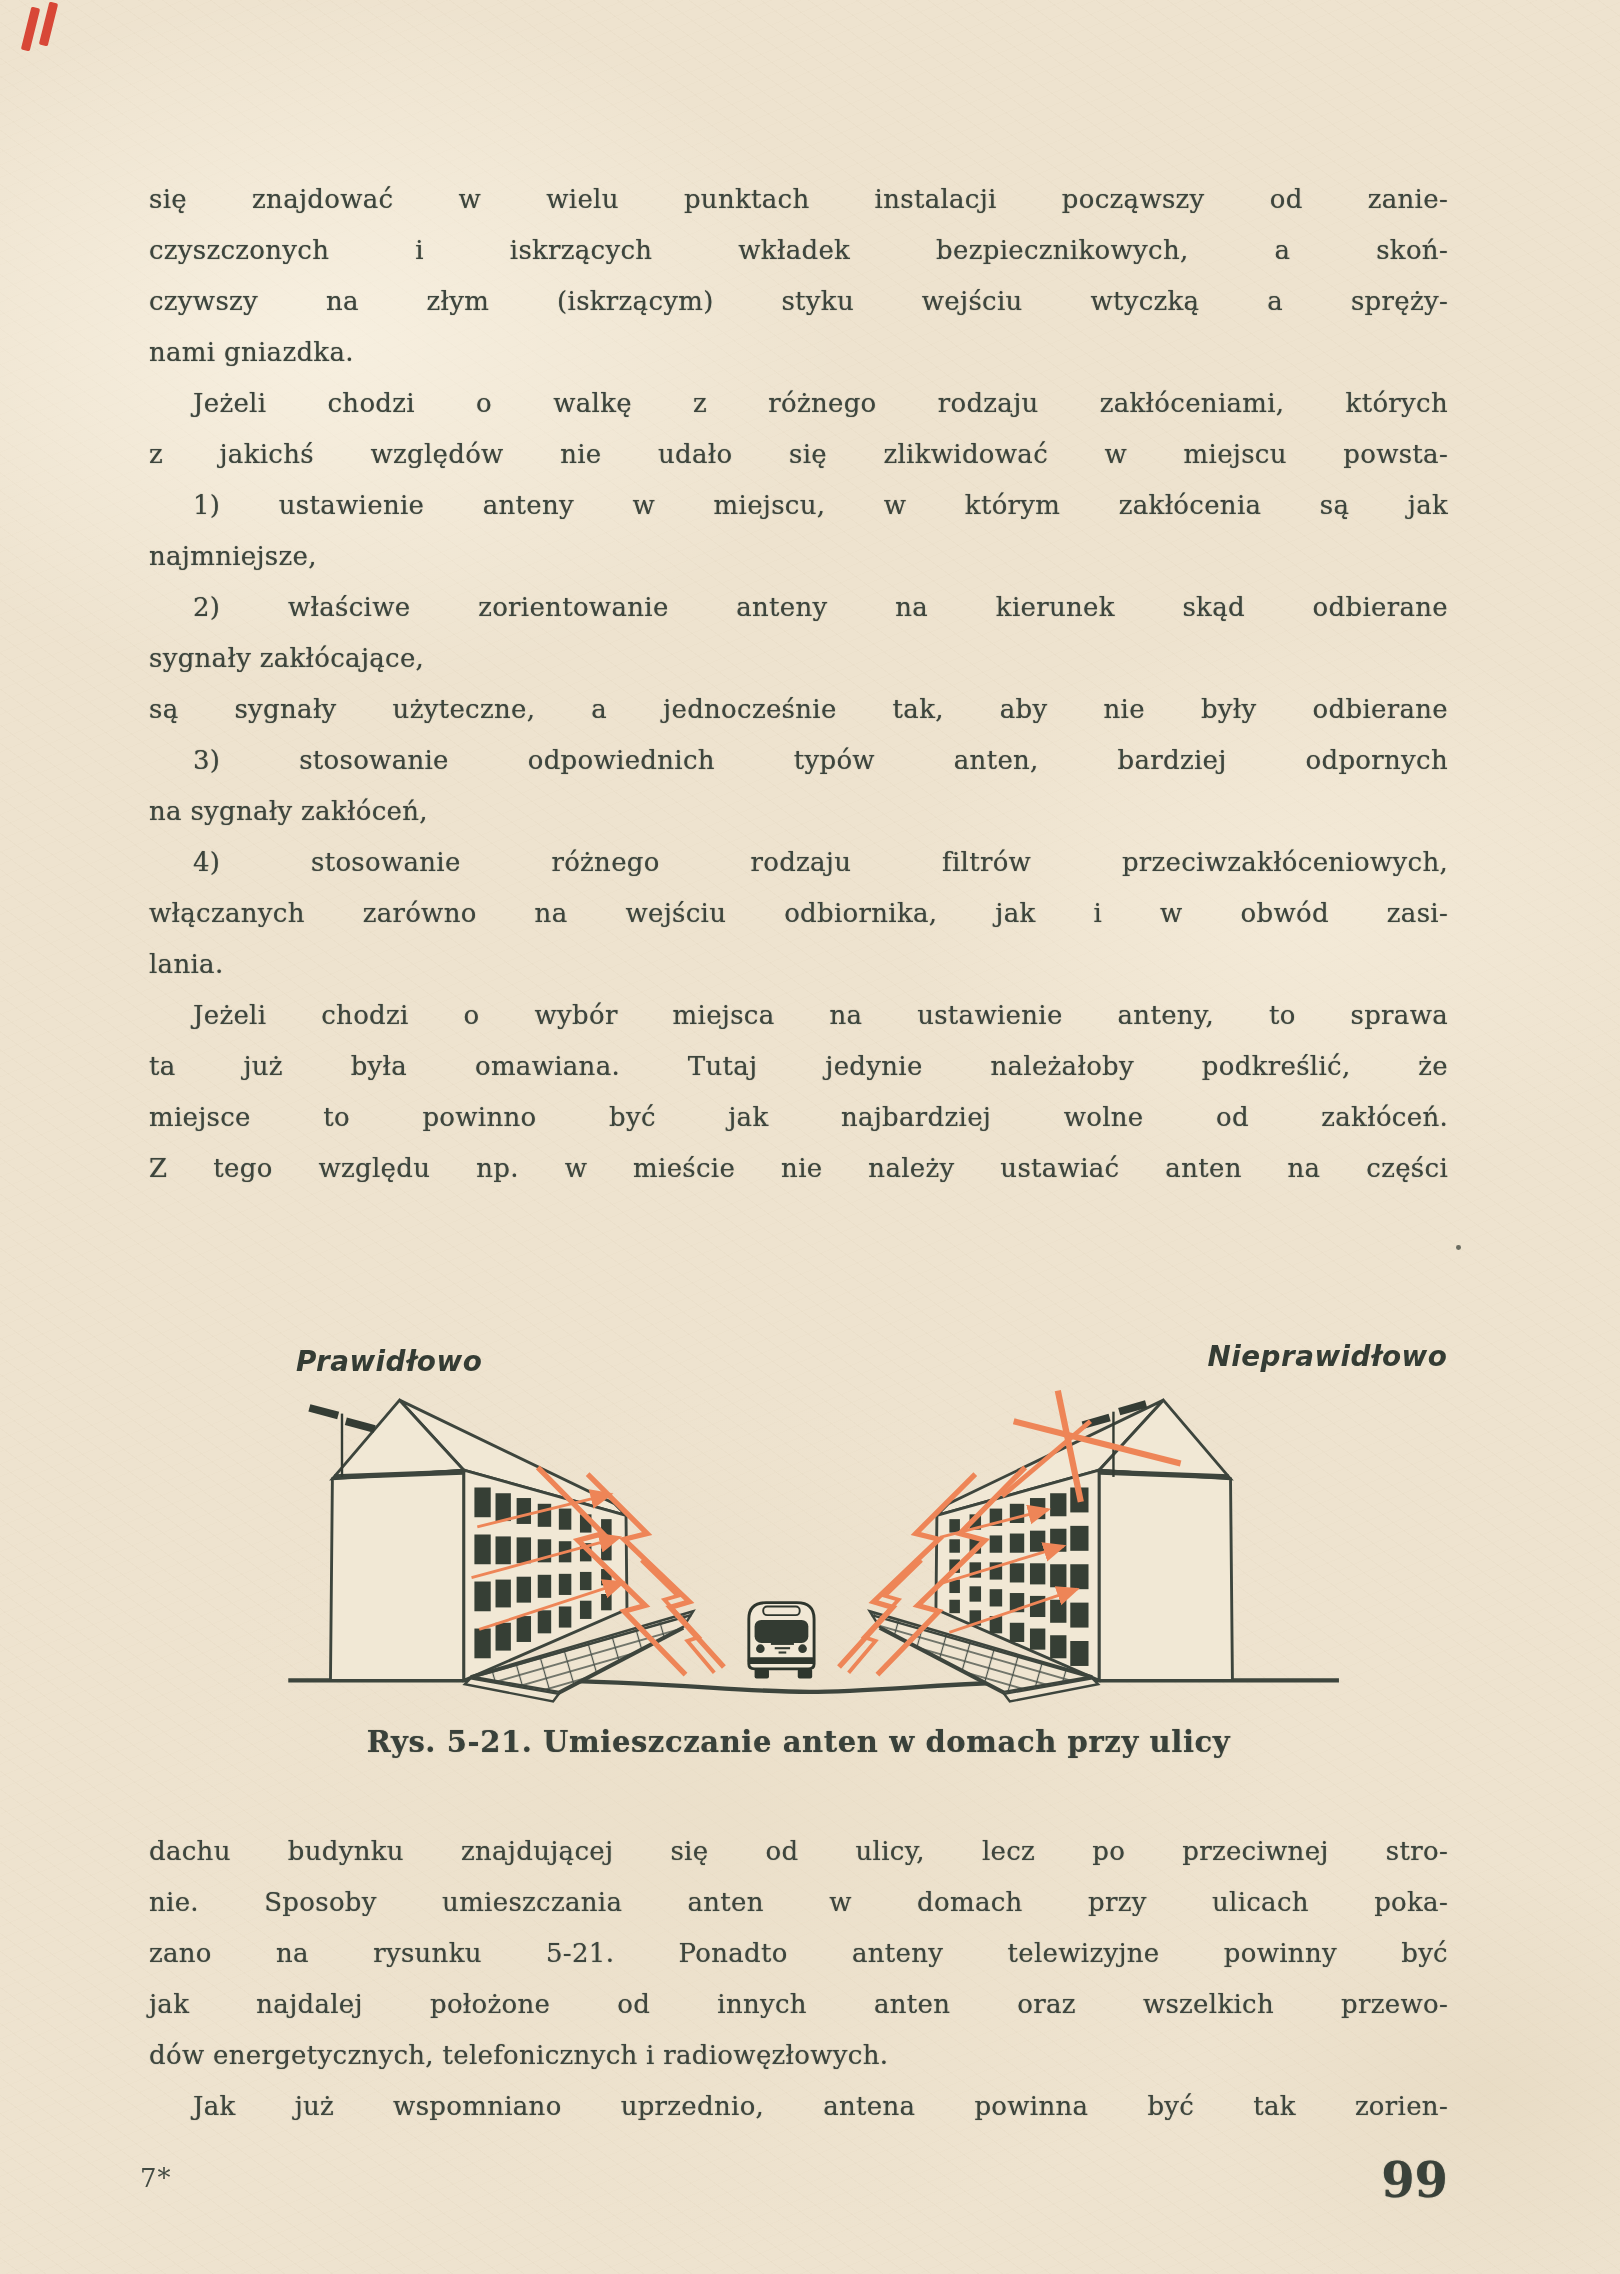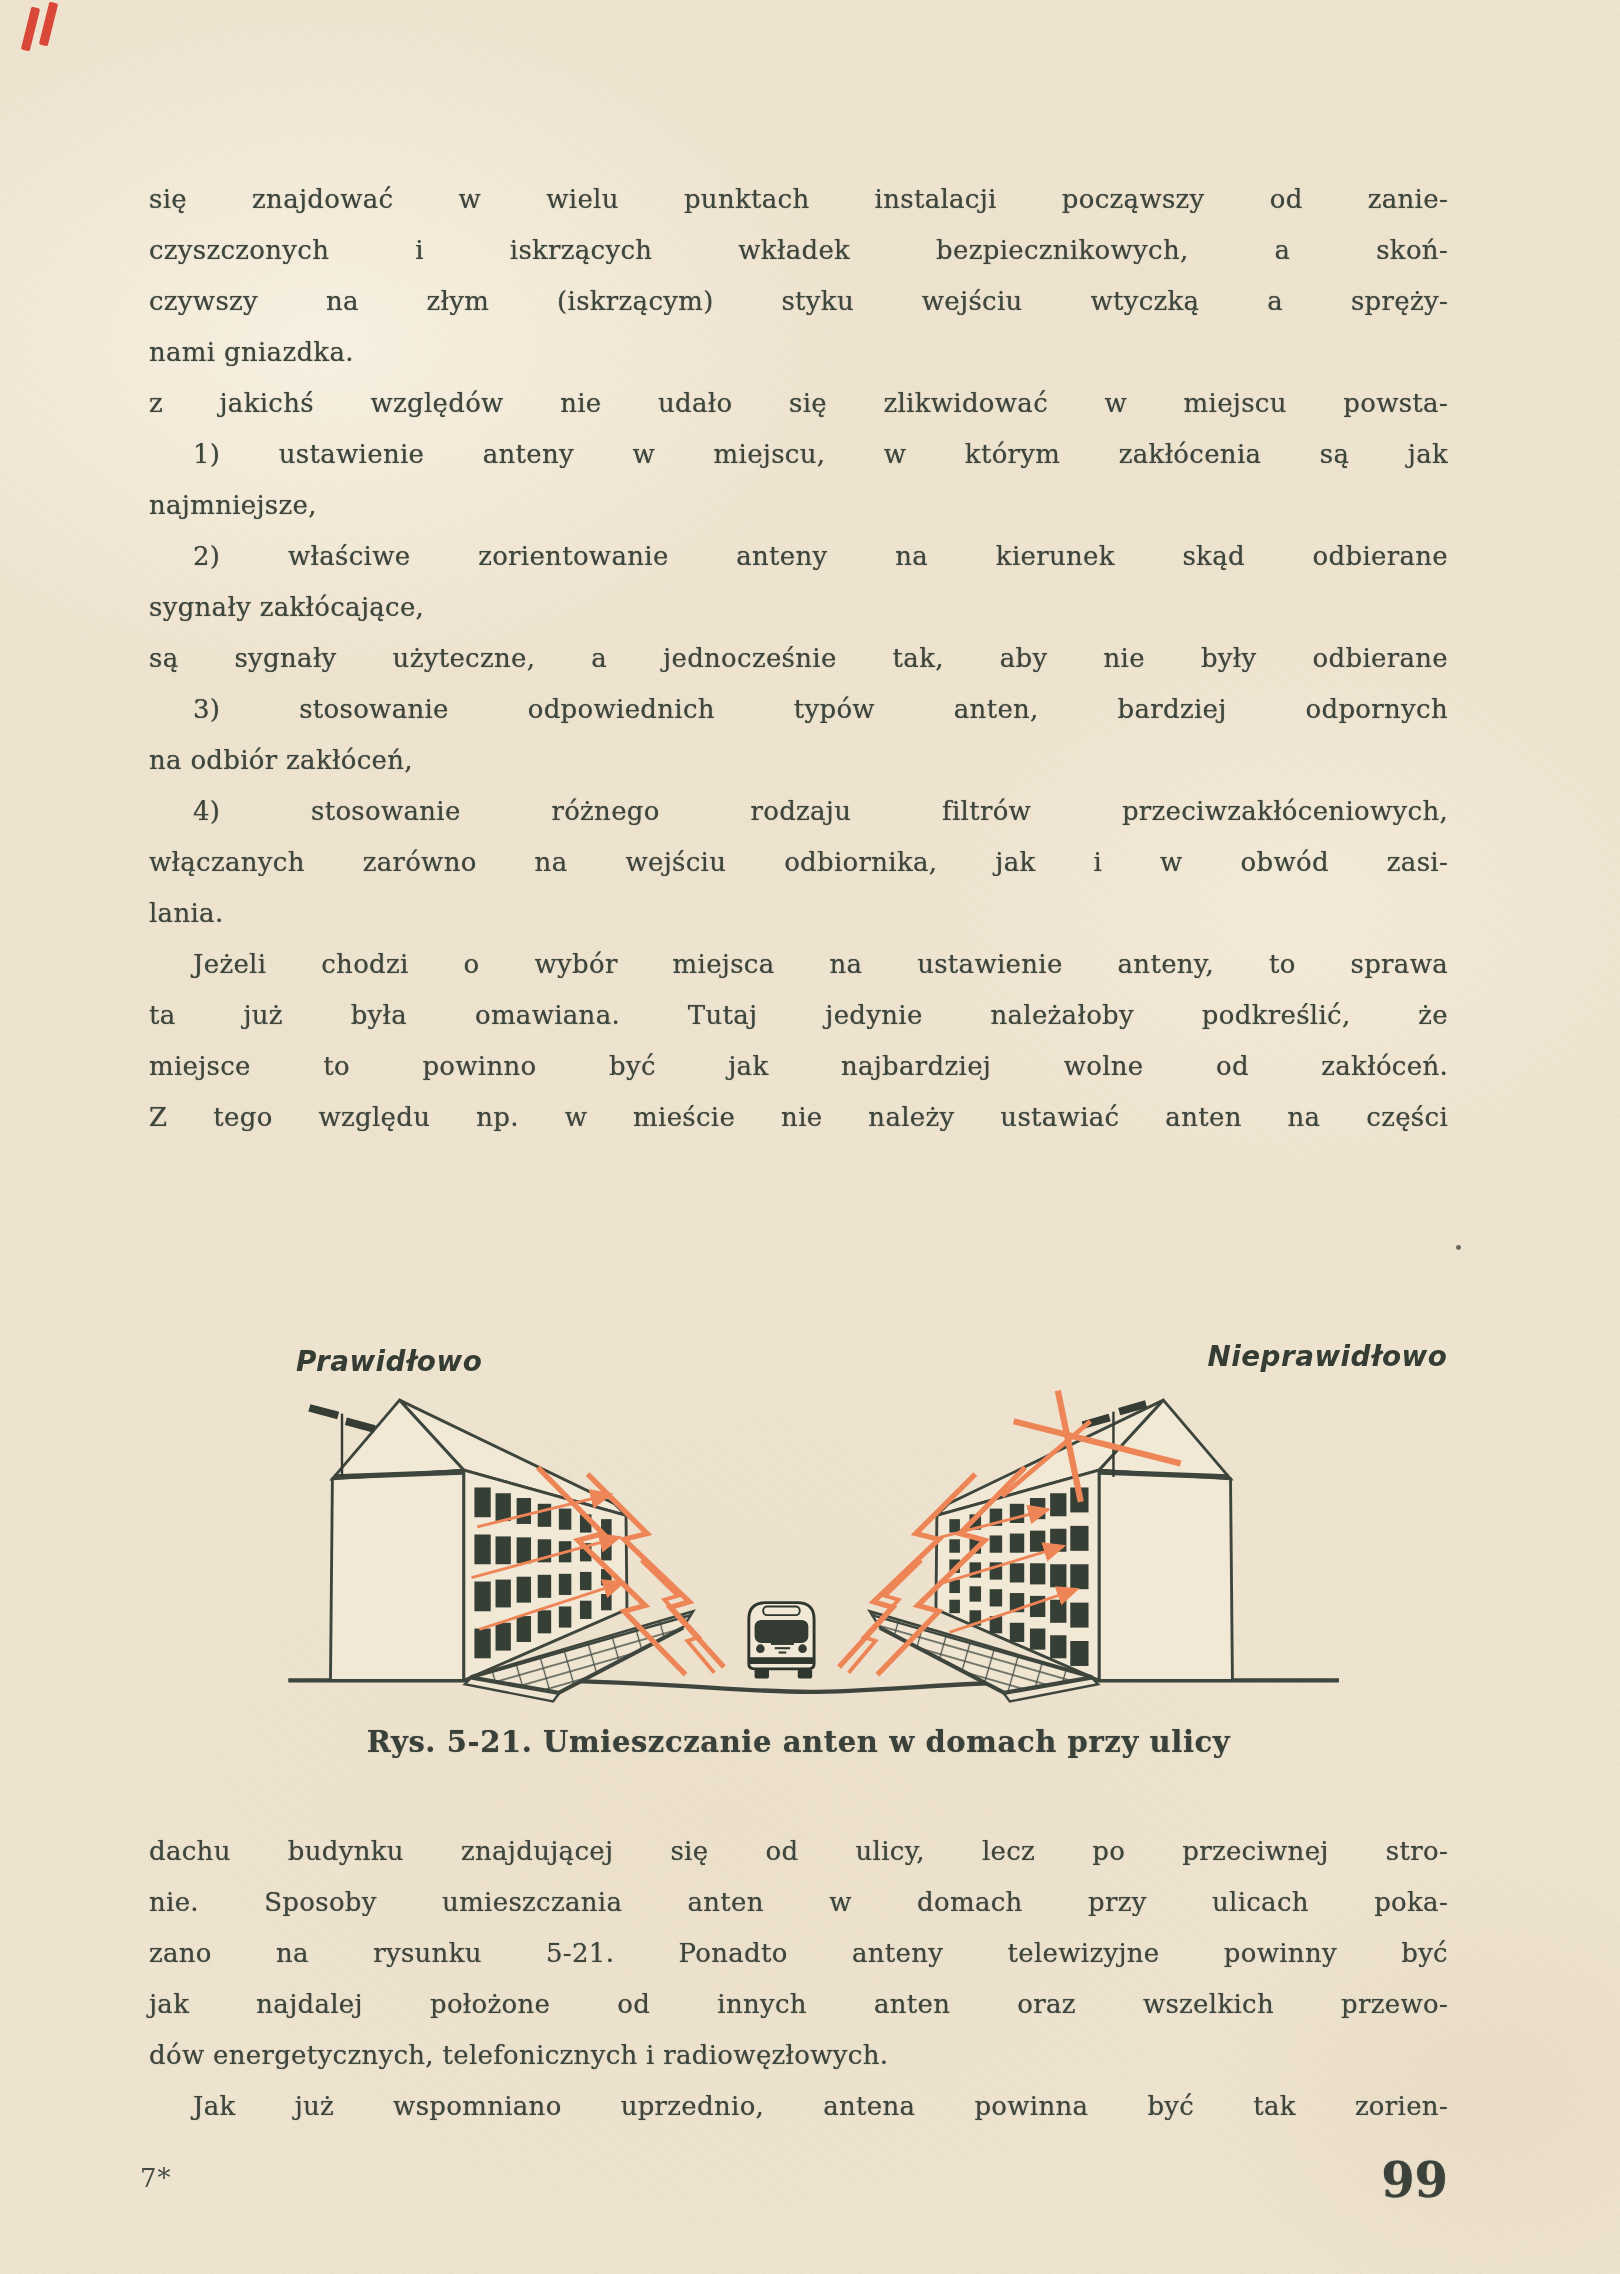--- a/index.html
+++ b/index.html
@@ -68,28 +68,29 @@
 <div class="page">
 
   <div id="redmark1" class="redmark" style="background: rgb(214, 58, 42);"></div>
   <div id="redmark2" class="redmark" style="background: rgb(214, 58, 42);"></div>
 
   <div id="block1" class="tblock">
     <div class="ln j">się znajdować w wielu punktach instalacji począwszy od zanie-</div>
     <div class="ln j">czyszczonych i iskrzących wkładek bezpiecznikowych, a skoń-</div>
     <div class="ln j">czywszy na złym (iskrzącym) styku wejściu wtyczką a spręży-</div>
     <div class="ln l">nami gniazdka.</div>
+    <div class="ln j ind">Jeżeli chodzi o walkę z różnego rodzaju zakłóceniami, których</div>
     <div class="ln j">z jakichś względów nie udało się zlikwidować w miejscu powsta-</div>
     <div class="ln j ind">1) ustawienie anteny w miejscu, w którym zakłócenia są jak</div>
     <div class="ln l">najmniejsze,</div>
     <div class="ln j ind">2) właściwe zorientowanie anteny na kierunek skąd odbierane</div>
     <div class="ln l">sygnały zakłócające,</div>
     <div class="ln j">są sygnały użyteczne, a jednocześnie tak, aby nie były odbierane</div>
     <div class="ln j ind">3) stosowanie odpowiednich typów anten, bardziej odpornych</div>
-    <div class="ln l">na odbiór zakłóceń,</div>
+    <div class="ln l">na sygnały zakłóceń,</div>
     <div class="ln j ind">4) stosowanie różnego rodzaju filtrów przeciwzakłóceniowych,</div>
     <div class="ln j">włączanych zarówno na wejściu odbiornika, jak i w obwód zasi-</div>
     <div class="ln l">lania.</div>
     <div class="ln j ind">Jeżeli chodzi o wybór miejsca na ustawienie anteny, to sprawa</div>
     <div class="ln j">ta już była omawiana. Tutaj jedynie należałoby podkreślić, że</div>
     <div class="ln j">miejsce to powinno być jak najbardziej wolne od zakłóceń.</div>
     <div class="ln j">Z tego względu np. w mieście nie należy ustawiać anten na części</div>
   </div>
 
   <svg id="figure" width="1364" height="403" viewBox="140 1388 1420 420">

